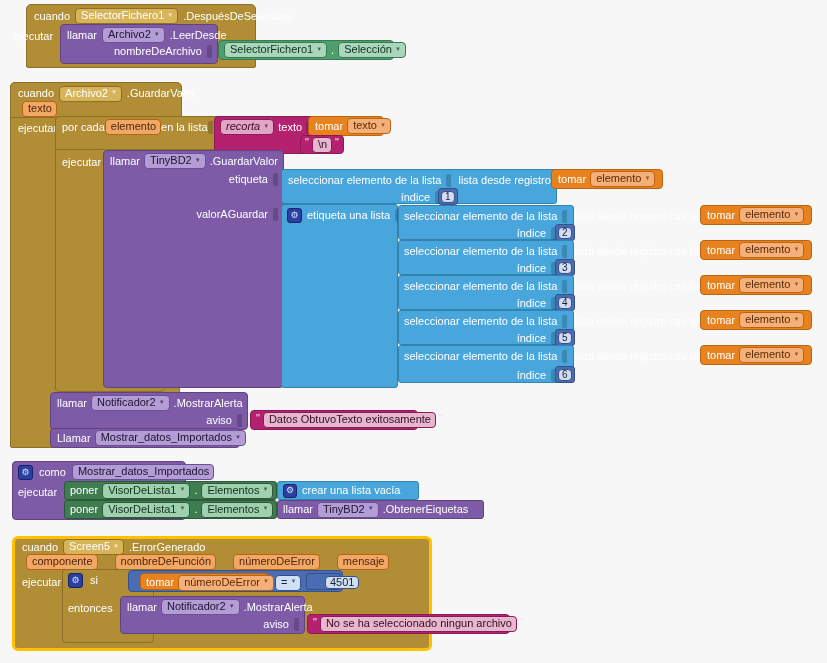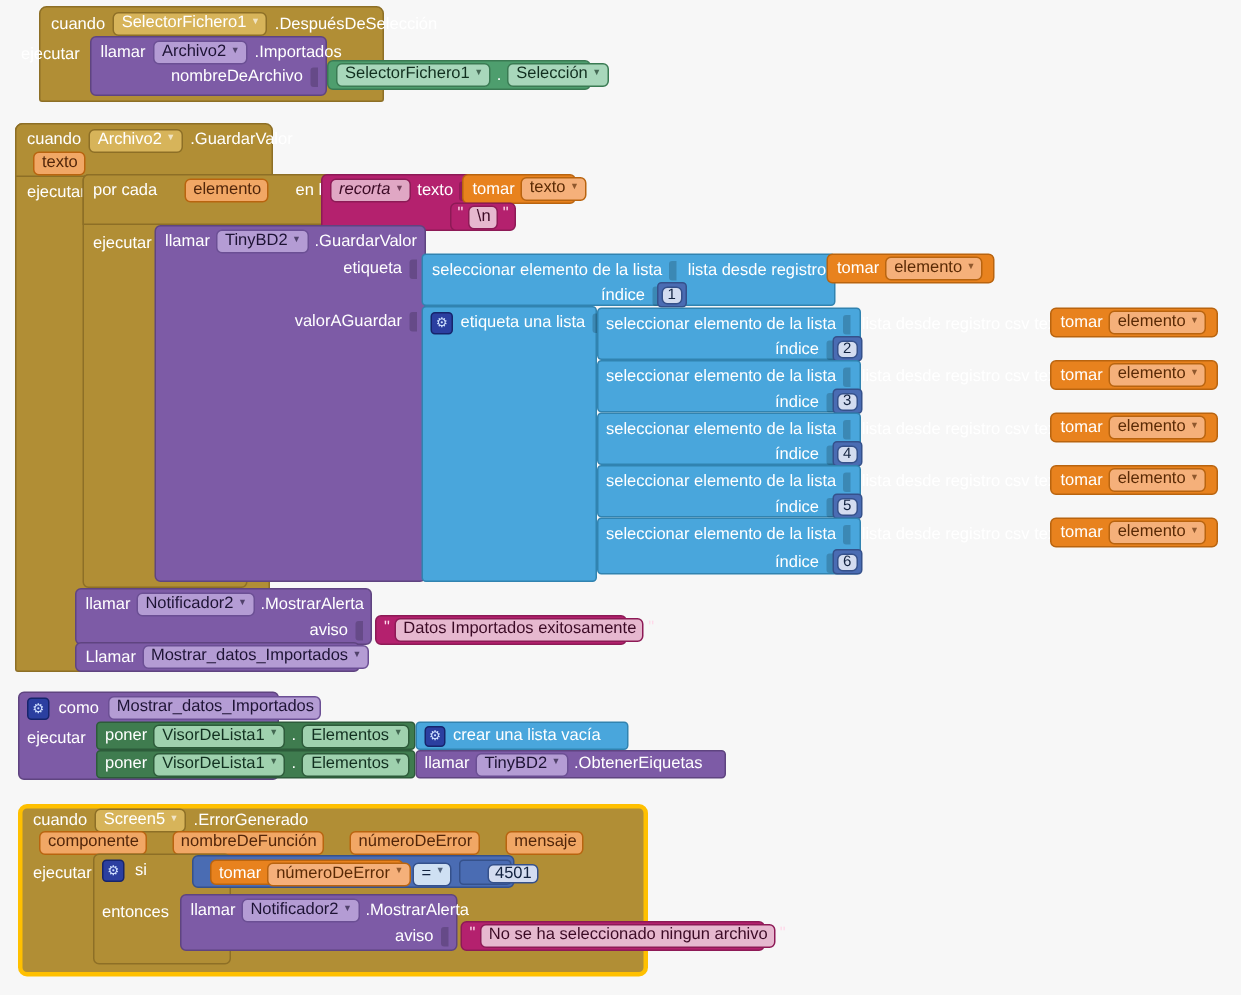--- a/index.html
+++ b/index.html
@@ -89,21 +89,21 @@
     <span class="lbl">ejecutar</span>
   </div>
 
   <div class="blk c-call" style="left:60px;top:24px;width:158px;height:40px;border-radius:4px;"></div>
   <div class="row" style="left:67px;top:28px;height:14px;">
     <span class="lbl">llamar</span>
     <span class="field f-purple">
       <span>Archivo2</span>
         <span class="caret">▼</span>
     </span>
-    <span class="lbl">.Importados</span>
+    <span class="lbl">.LeerDesde</span>
   </div>
   <div class="rowr" style="left:67px;top:44px;width:145px;height:14px;">
     <span class="lbl">nombreDeArchivo</span>
     <span class="sock"></span>
   </div>
 
   <div class="blk c-getter" style="left:218px;top:40px;width:176px;height:20px;border-radius:4px;"></div>
   <div class="row" style="left:224px;top:43px;height:14px;gap:4px;">
     <span class="field f-greenlt">
       <span>SelectorFichero1</span>
@@ -130,21 +130,21 @@
     <span class="field f-orangehat">
       <span>texto</span>
     </span>
   </div>
   <div class="row" style="left:18px;top:121px;height:14px;">
     <span class="lbl">ejecutar</span>
   </div>
 
   <div class="blk c-ctrl" style="left:55px;top:116px;width:110px;height:276px;border-radius:4px;"></div>
   <div class="blk c-ctrl" style="left:55px;top:116px;width:270px;height:34px;border-radius:4px 4px 0 0;"></div>
-  <div class="row" style="left:62px;top:120px;height:14px;gap:18px;">
+  <div class="row" style="left:62px;top:120px;height:14px;gap:0;">
     <span class="lbl">por cada</span>
     <span class="field f-orangehat">
       <span>elemento</span>
     </span>
     <span class="lbl">en la lista</span>
     <span class="sock"></span>
   </div>
 
   <div class="blk c-text" style="left:214px;top:116px;width:124px;height:38px;border-radius:4px;"></div>
   <div class="row" style="left:220px;top:120px;height:14px;gap:4px;">
@@ -376,21 +376,21 @@
     <span class="lbl">.MostrarAlerta</span>
   </div>
   <div class="rowr" style="left:57px;top:413px;width:185px;height:14px;">
     <span class="lbl">aviso</span>
     <span class="sock"></span>
   </div>
   <div class="blk c-text" style="left:250px;top:410px;width:168px;height:20px;border-radius:4px;"></div>
   <div class="row" style="left:256px;top:413px;height:14px;gap:3px;">
     <span class="q">"</span>
     <span class="field f-text">
-      <span>Datos Importados exitosamente</span>
+      <span>Datos ObtuvoTexto exitosamente</span>
     </span>
     <span class="q">"</span>
   </div>
 
   <div class="blk c-call" style="left:50px;top:428px;width:190px;height:20px;border-radius:4px;"></div>
   <div class="row" style="left:57px;top:431px;height:14px;gap:4px;">
     <span class="lbl">Llamar</span>
     <span class="field f-purple">
       <span>Mostrar_datos_Importados</span>
         <span class="caret">▼</span>

